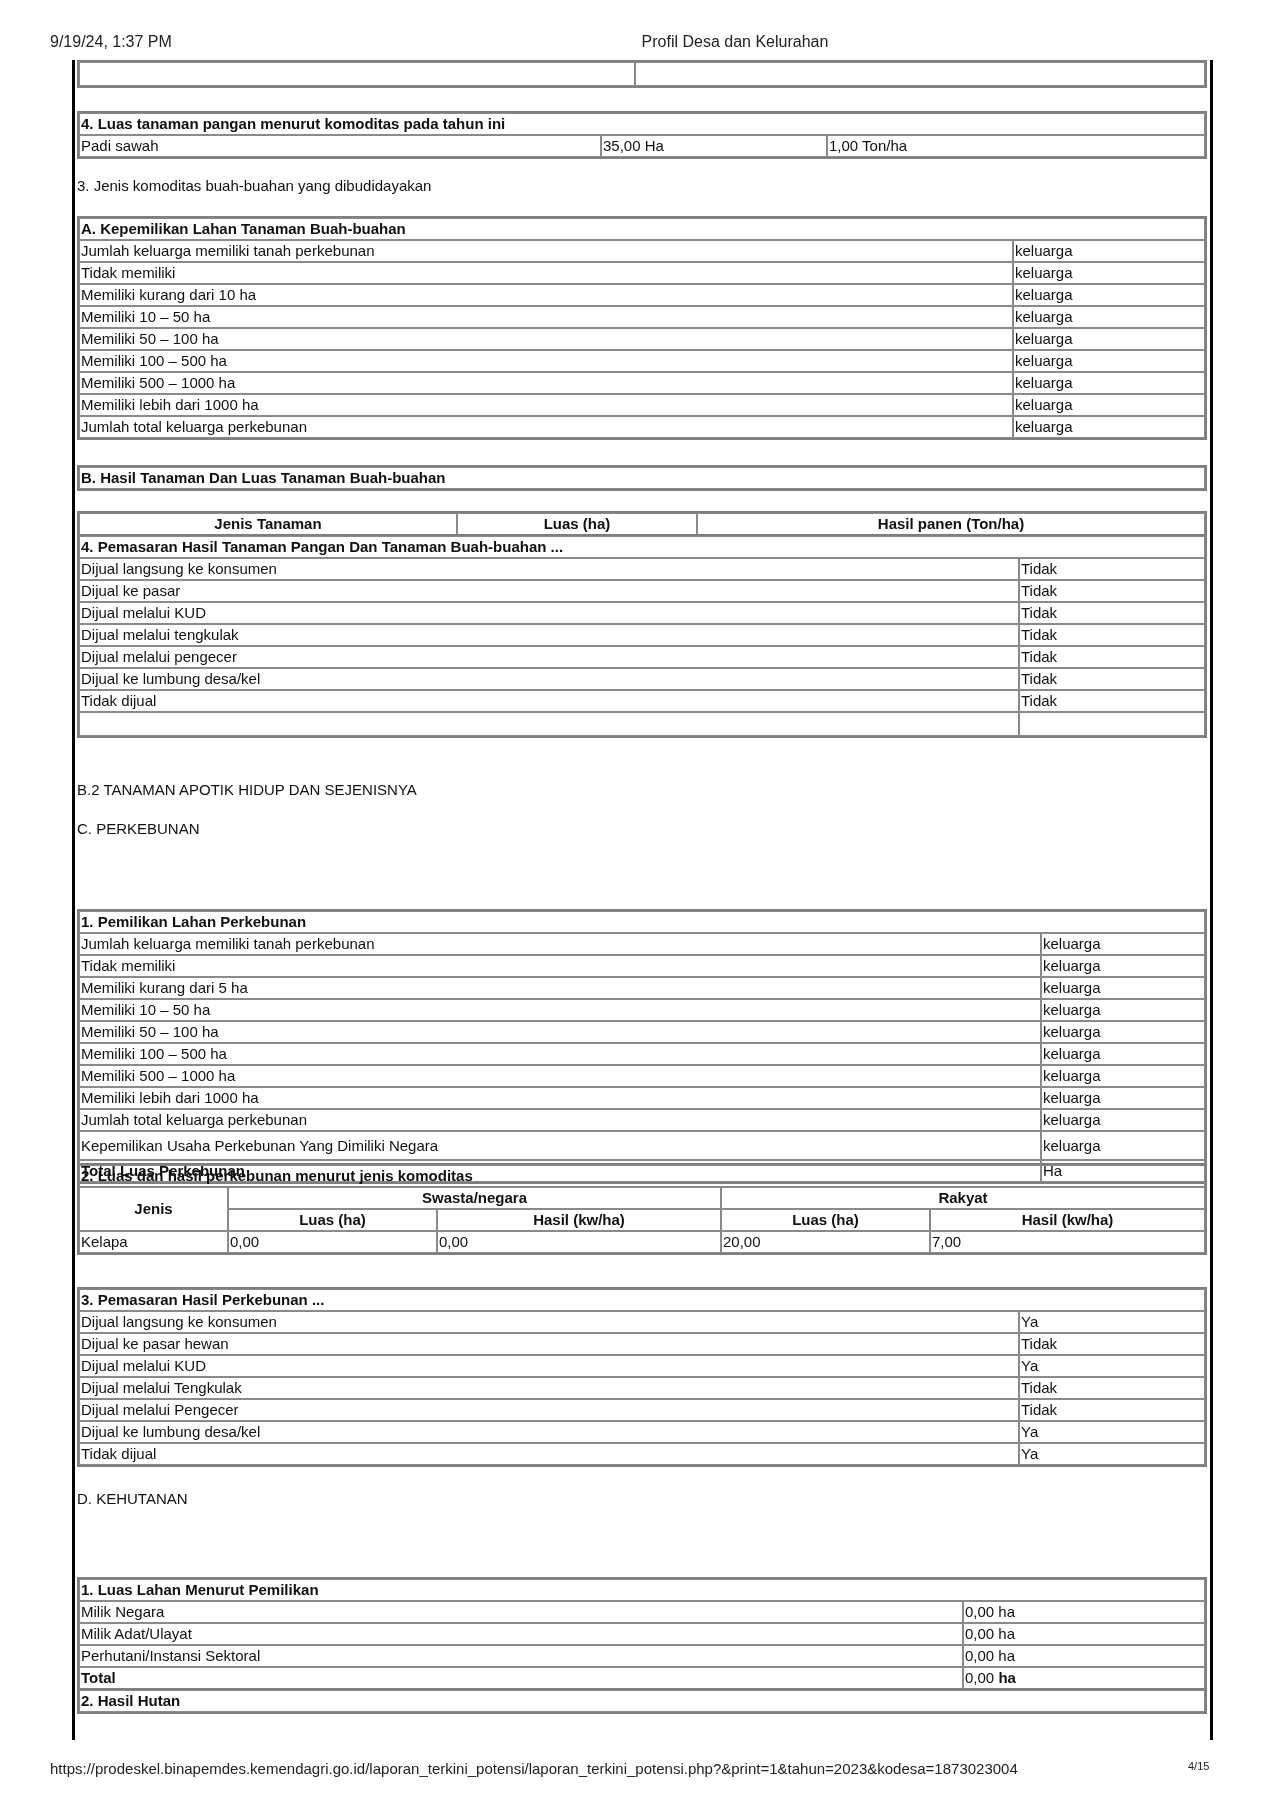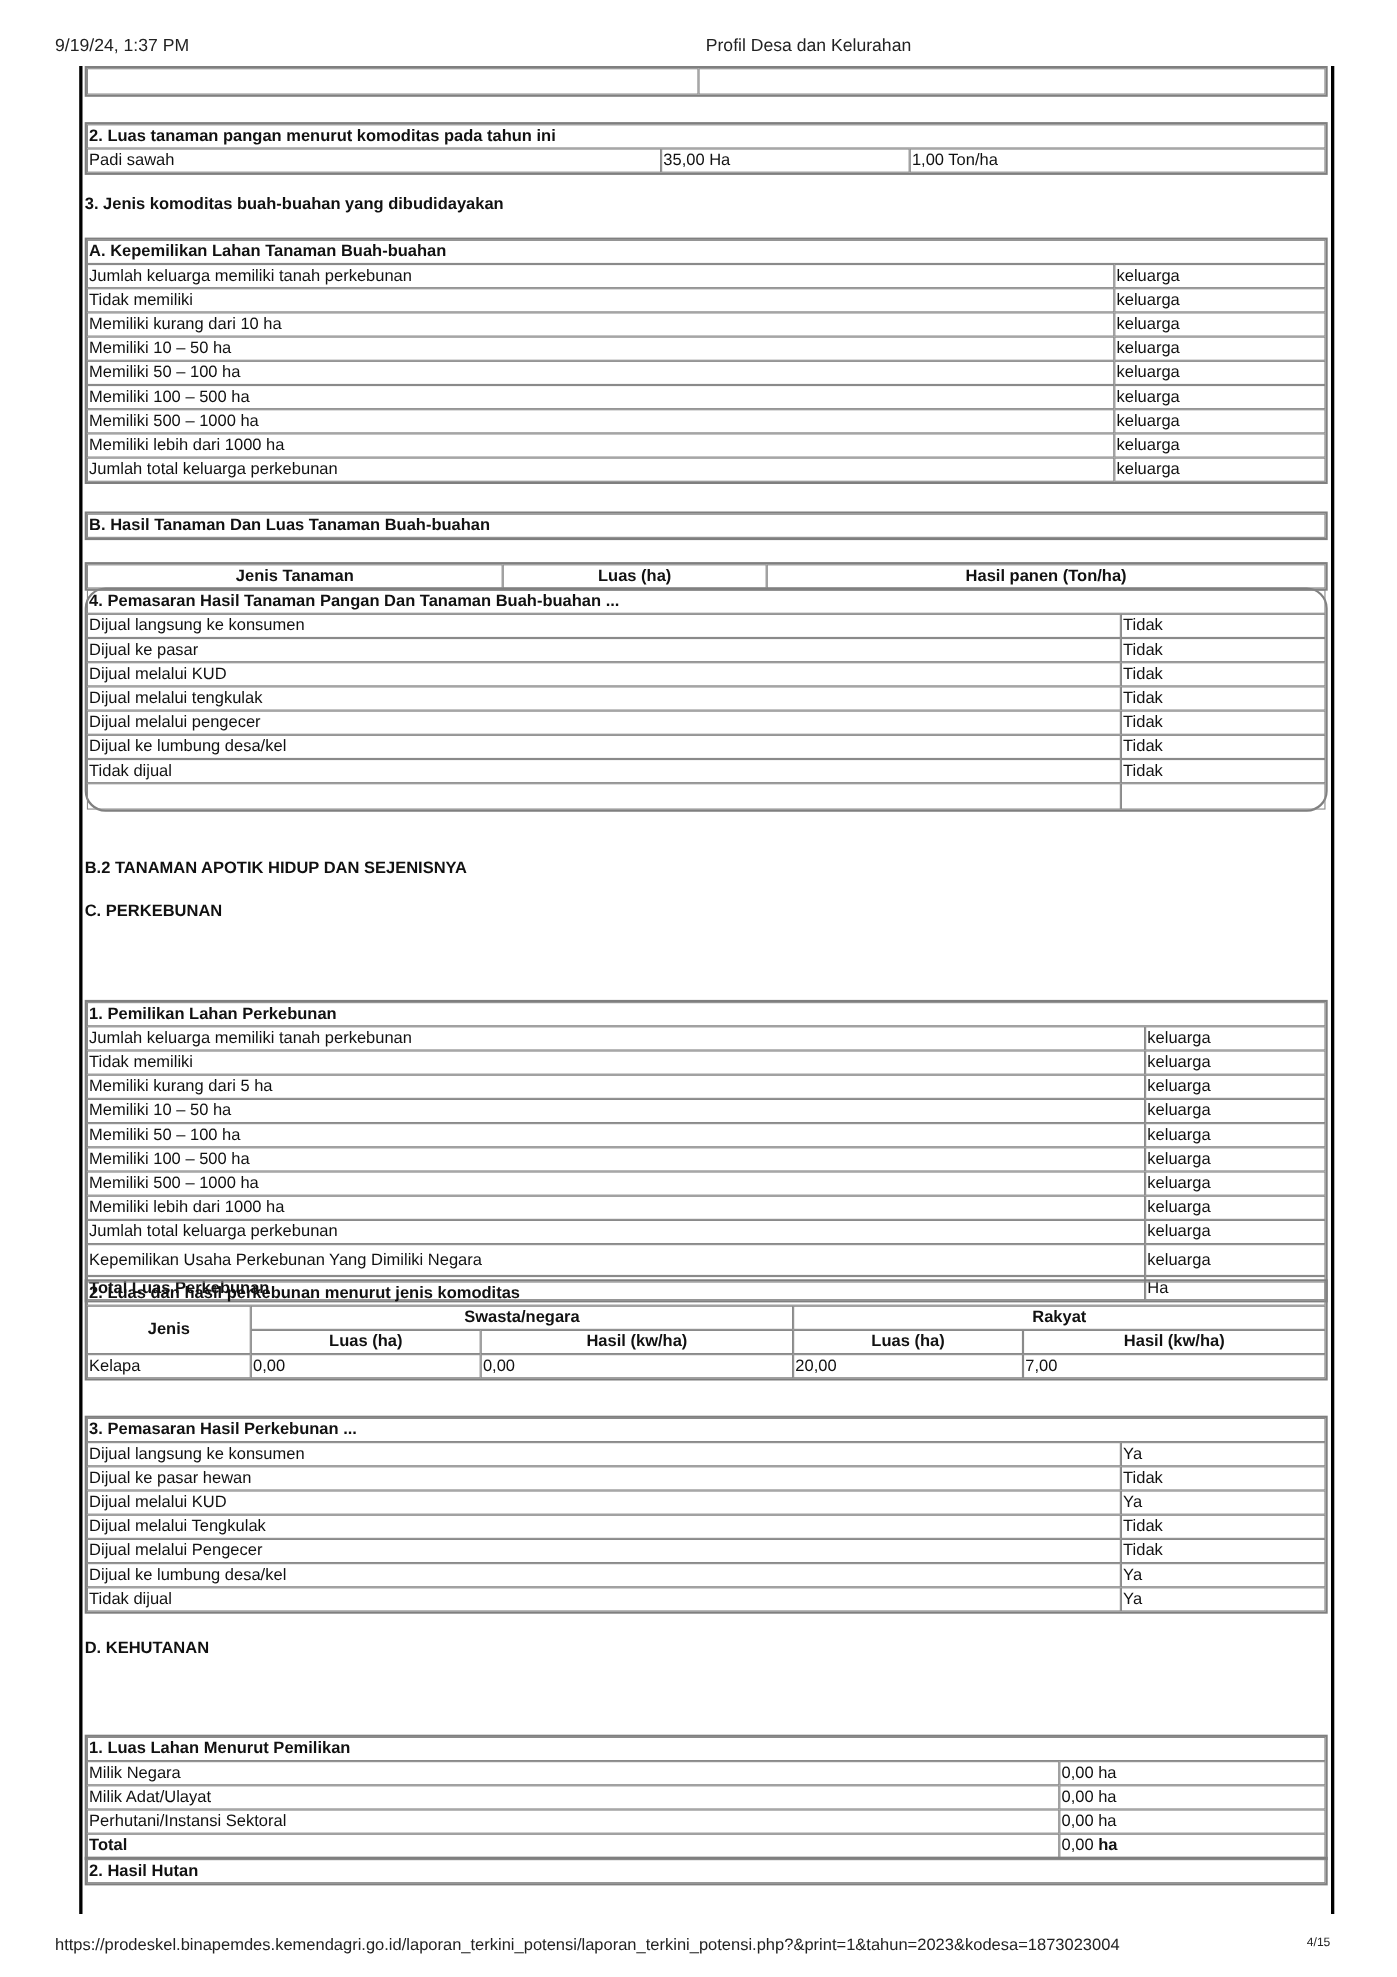--- a/index.html
+++ b/index.html
@@ -12,21 +12,21 @@
   .vline { position:absolute; top:60px; height:1680px; width:3px; background:#000; }
   .vline.l { left:72px; }
   .vline.r { left:1210px; }
   .content { position:absolute; left:77px; top:0; width:1130px; }
   table.t { position:absolute; left:0; width:1130px; border-collapse:separate; border-spacing:0;
             border:2px solid #7f7f7f; font-size:15px; }
   table.t td, table.t th { border:1px solid #8a8a8a; padding:0 1px; height:20px; line-height:20px;
             text-align:left; font-weight:normal; white-space:nowrap; }
   table.t .b { font-weight:bold; }
   table.t th.c, table.t td.c { text-align:center; font-weight:bold; }
-  .sec { position:absolute; left:0; font-size:15px; font-weight:bold;text-align:center; }
+  .sec { position:absolute; left:0; font-size:15px; font-weight:normal;text-align:center; }
 </style>
 </head>
 <body>
 
 <div class="hdr-date">9/19/24, 1:37 PM</div>
 <div class="hdr-title">Profil Desa dan Kelurahan</div>
 
 <div class="vline l"></div>
 <div class="vline r"></div>
 
@@ -37,21 +37,21 @@
         <tr>
           <td style="width:552px;height:22px;"></td>
           <td style="height:22px;"></td>
         </tr>
   </tbody>
     </table>
 
   <table class="t" style="top:111px;">
     <tbody>
         <tr>
-          <td colspan="3" class="b">2. Luas tanaman pangan menurut komoditas pada tahun ini</td>
+          <td colspan="3" class="b">4. Luas tanaman pangan menurut komoditas pada tahun ini</td>
         </tr>
     <tr>
       <td style="width:518px;">Padi sawah</td>
       <td style="width:222px;">35,00 Ha</td>
       <td>1,00 Ton/ha</td>
     </tr>
   </tbody>
     </table>
 
   <div class="sec" style="top:177px;">3. Jenis komoditas buah-buahan yang dibudidayakan</div>
@@ -113,21 +113,21 @@
   <table class="t" style="top:511px;">
     <tbody>
         <tr>
       <th class="c" style="width:374px;">Jenis Tanaman</th>
       <th class="c" style="width:236px;">Luas (ha)</th>
       <th class="c">Hasil panen (Ton/ha)</th>
     </tr>
   </tbody>
     </table>
 
-  <table class="t" style="top:534px;border-radius:19px;">
+  <table class="t" style="top:534px;">
     <tbody>
         <tr>
           <td colspan="2" class="b">4. Pemasaran Hasil Tanaman Pangan Dan Tanaman Buah-buahan ...</td>
         </tr>
     </tbody>
       <tbody>
         <tr>
           <td style="width: 936px;">Dijual langsung ke konsumen</td>
           <td>Tidak</td>
         </tr>

